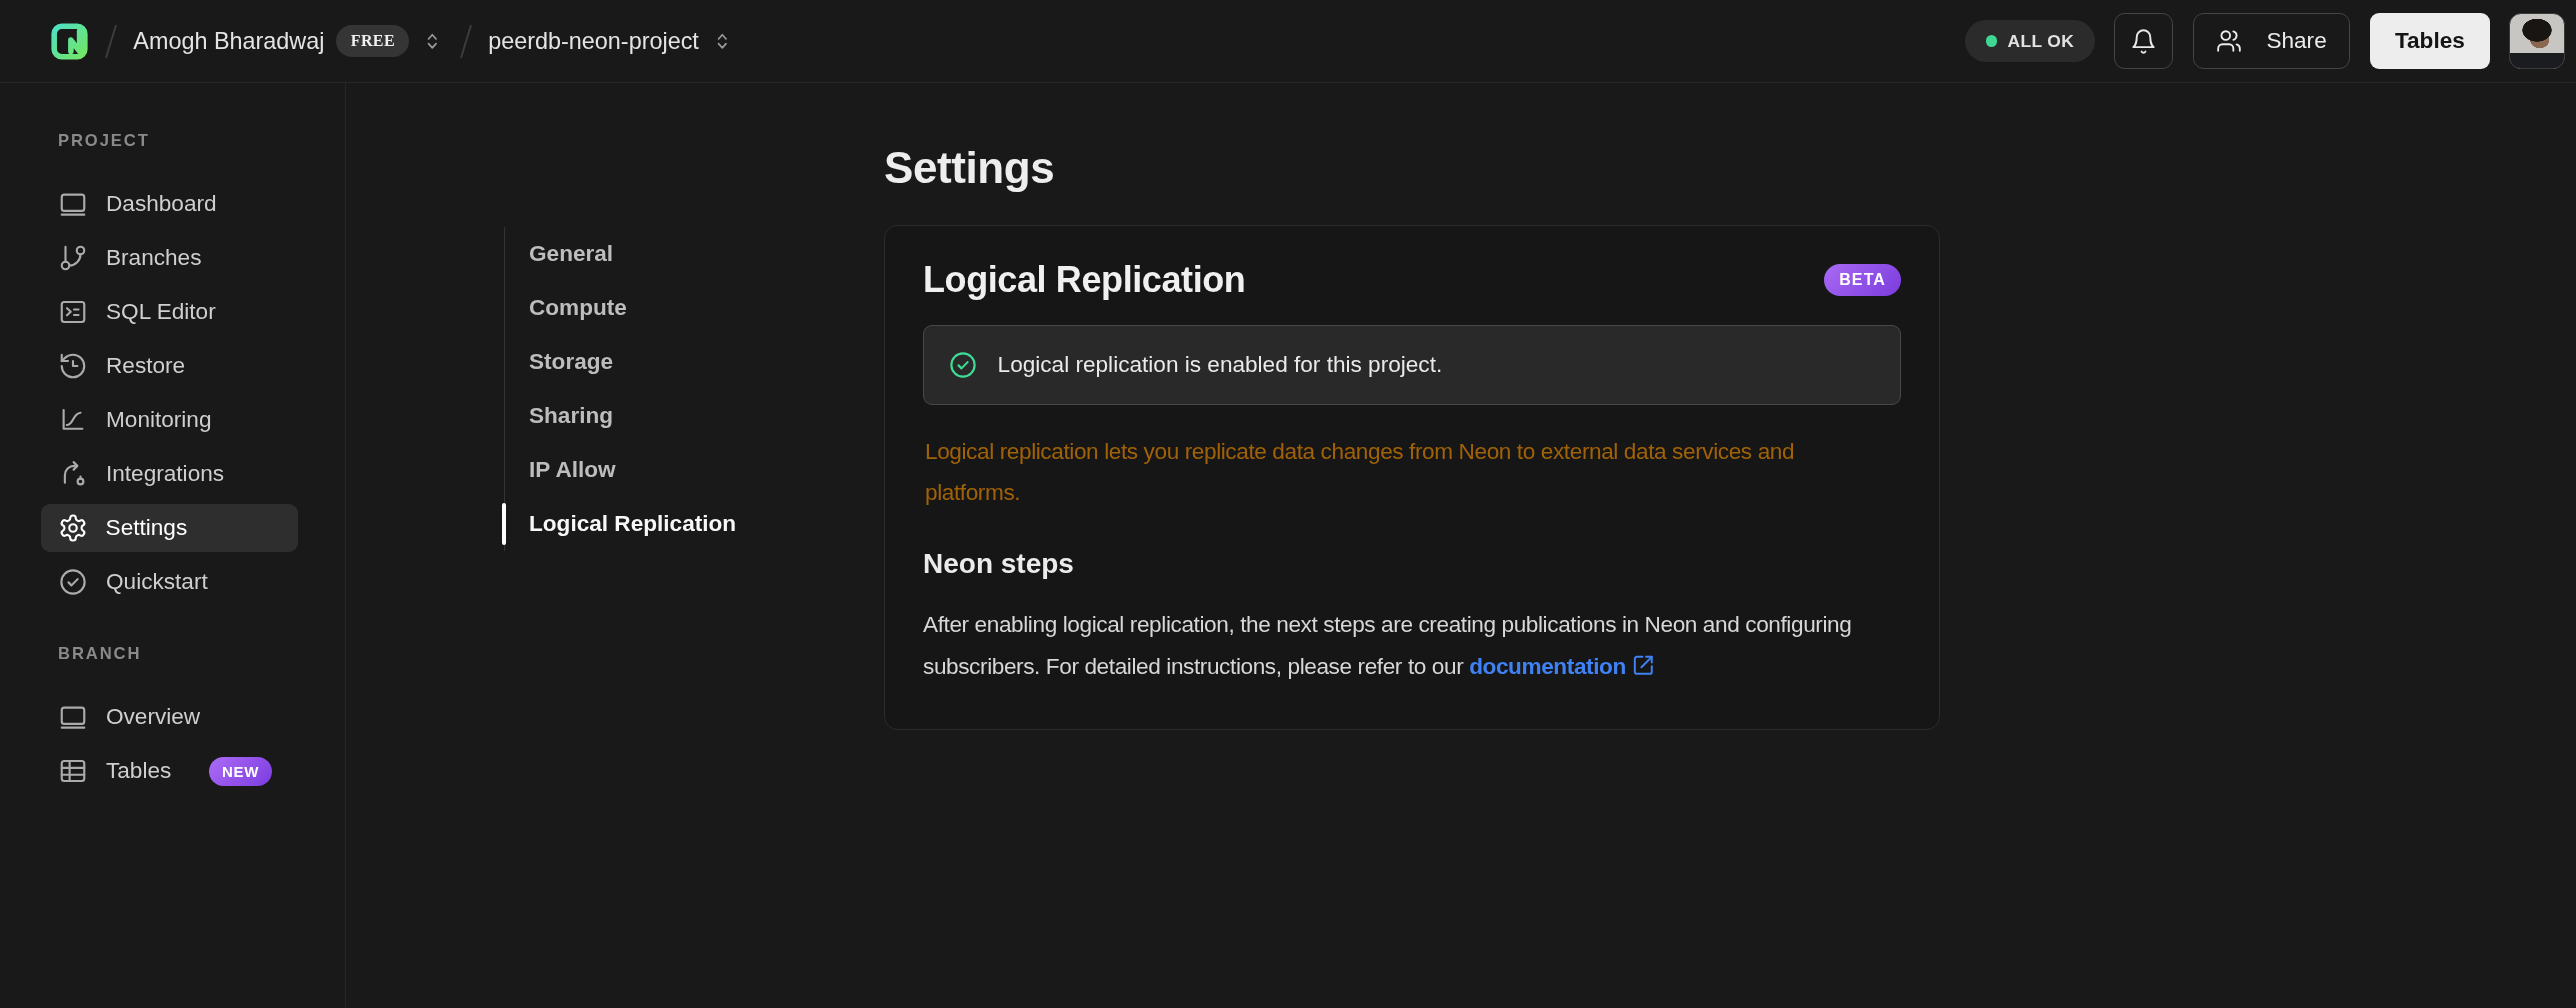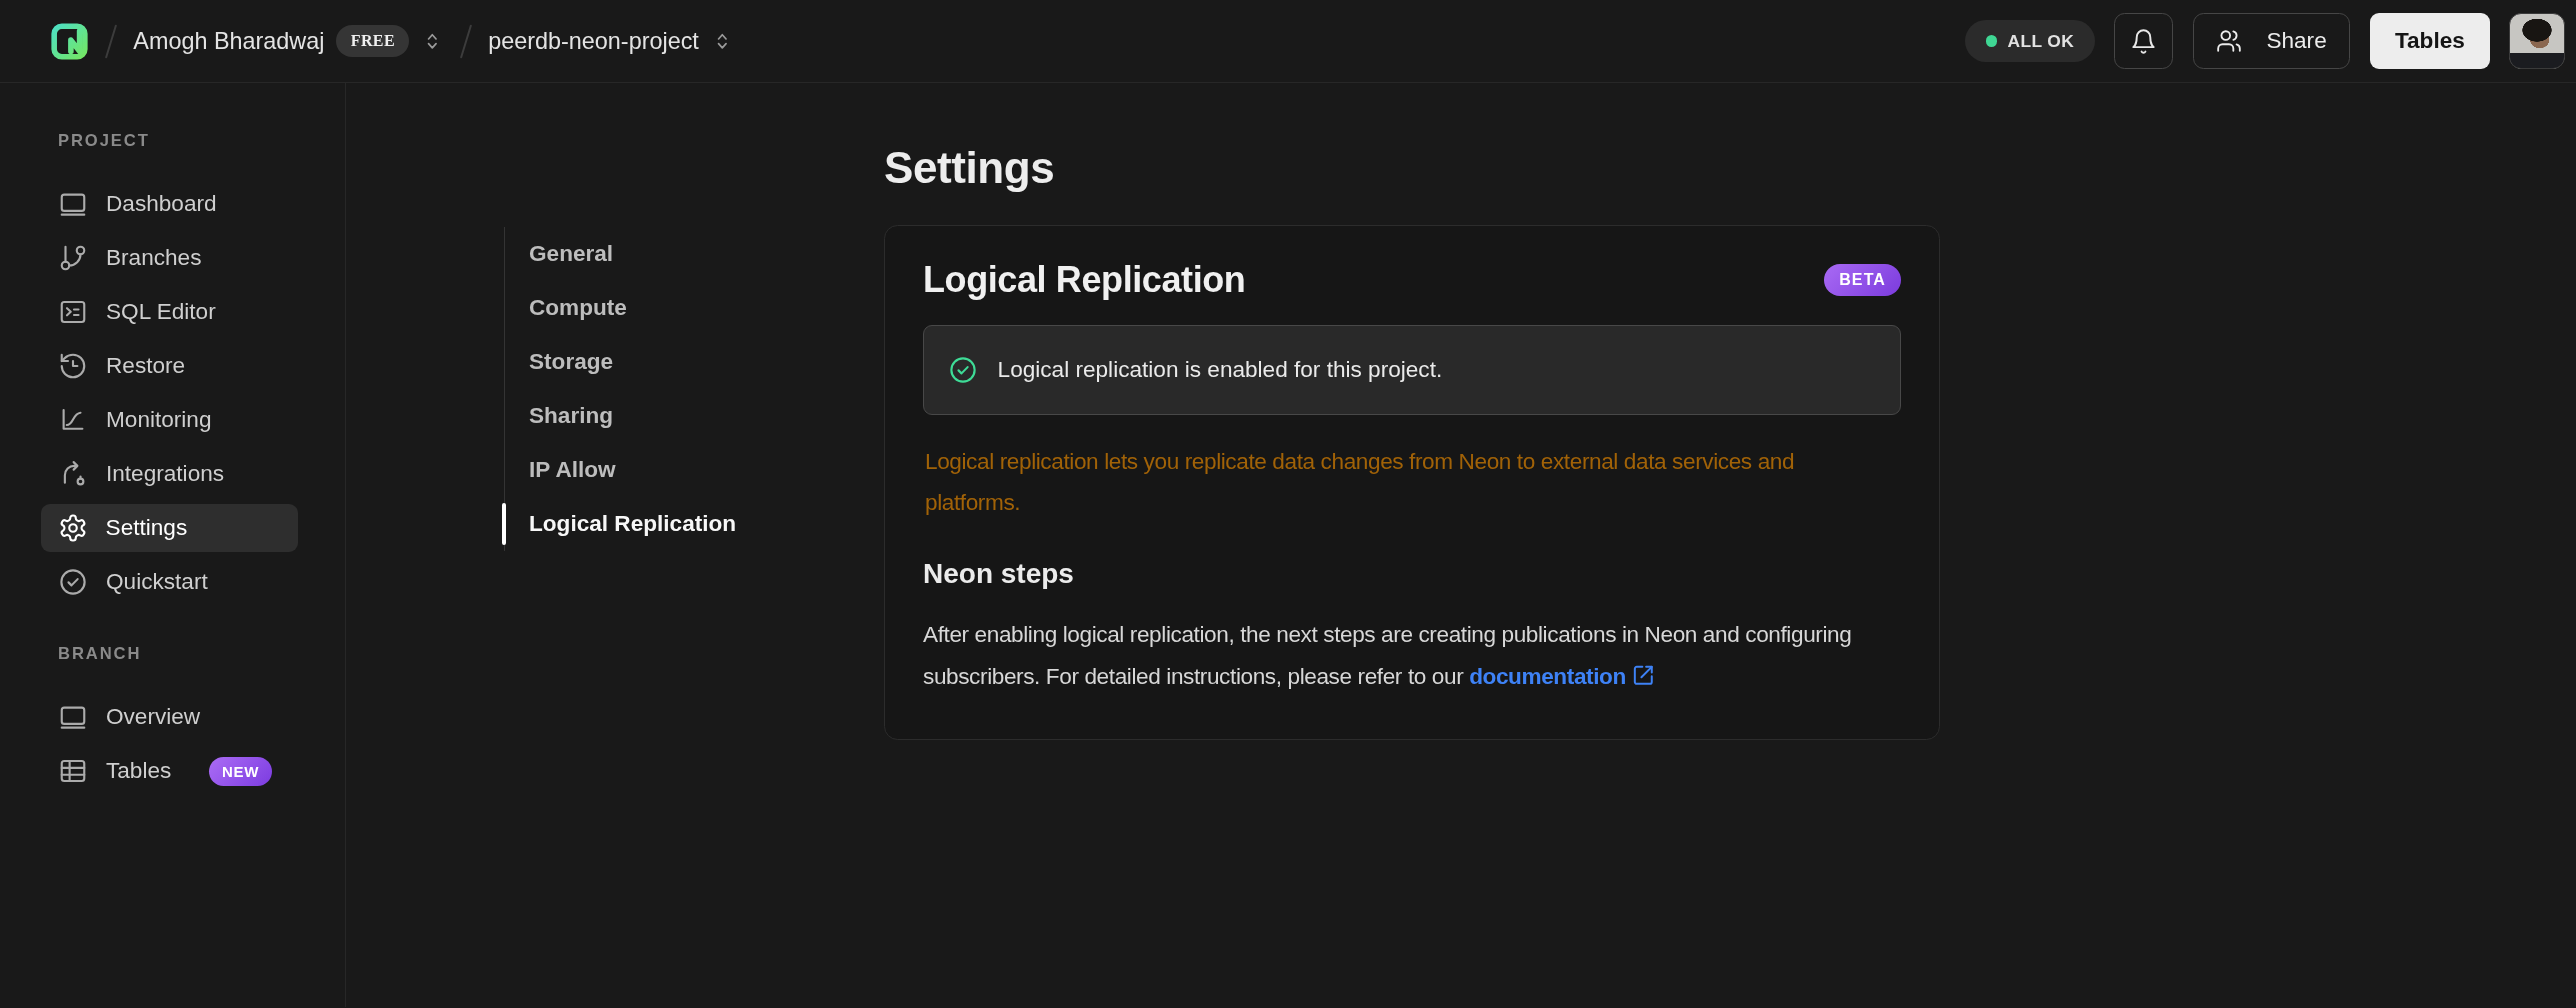--- a/index.html
+++ b/index.html
@@ -75,21 +75,21 @@
                                     width:3.8px; border-radius:2.3px; background:#ffffff; }
   .content { margin-left:78px; }
   h1 { margin:59px 0 0; font-size:44px; line-height:51px; font-weight:700; color:#ededed; letter-spacing:-0.4px; }
   .card { margin-top:32px; width:1056px; background:#161616; border:1.5px solid #2c2c2c; border-radius:13.6px;
           padding:33px 38px 41px; }
   .card-head { display:flex; align-items:center; justify-content:space-between; }
   h2 { margin:0; font-size:36px; font-weight:700; color:#f0f0f0; letter-spacing:-0.4px; }
   .beta { background:linear-gradient(135deg,#a96af4,#7b3bdd); color:#fff; font-size:16px; font-weight:700;
           letter-spacing:1.1px; padding:6.8px 15px; border-radius:754px; }
   .alert { margin-top:24px; display:flex; align-items:center; gap:19.6px; background:#292929;
-           border:1.5px solid #484848; border-radius:9px; height:90px; padding:0 24px;
+           border:1.5px solid #484848; border-radius:9px; height:80px; padding:0 24px;
            font-size:22.6px; color:#eaeaea; }
   .alert svg { color:#3edc97; flex-shrink:0; }
   .desc { margin:26px 2px 0; font-size:22.6px; line-height:41px; color:#a16207; letter-spacing:-0.4px; max-width:936px; }
   h3 { margin:35px 0 0; font-size:28px; font-weight:600; color:#ebebeb; }
   .next { margin:24px 0 0; font-size:22.6px; line-height:42px; color:#d7d7d7; letter-spacing:-0.4px; }
   .doclink { color:#3e82f6; font-weight:700; text-decoration:none; cursor:pointer; }
   .doclink svg { vertical-align:-3px; margin-left:6px; }
 </style>
 </head>
 <body>

